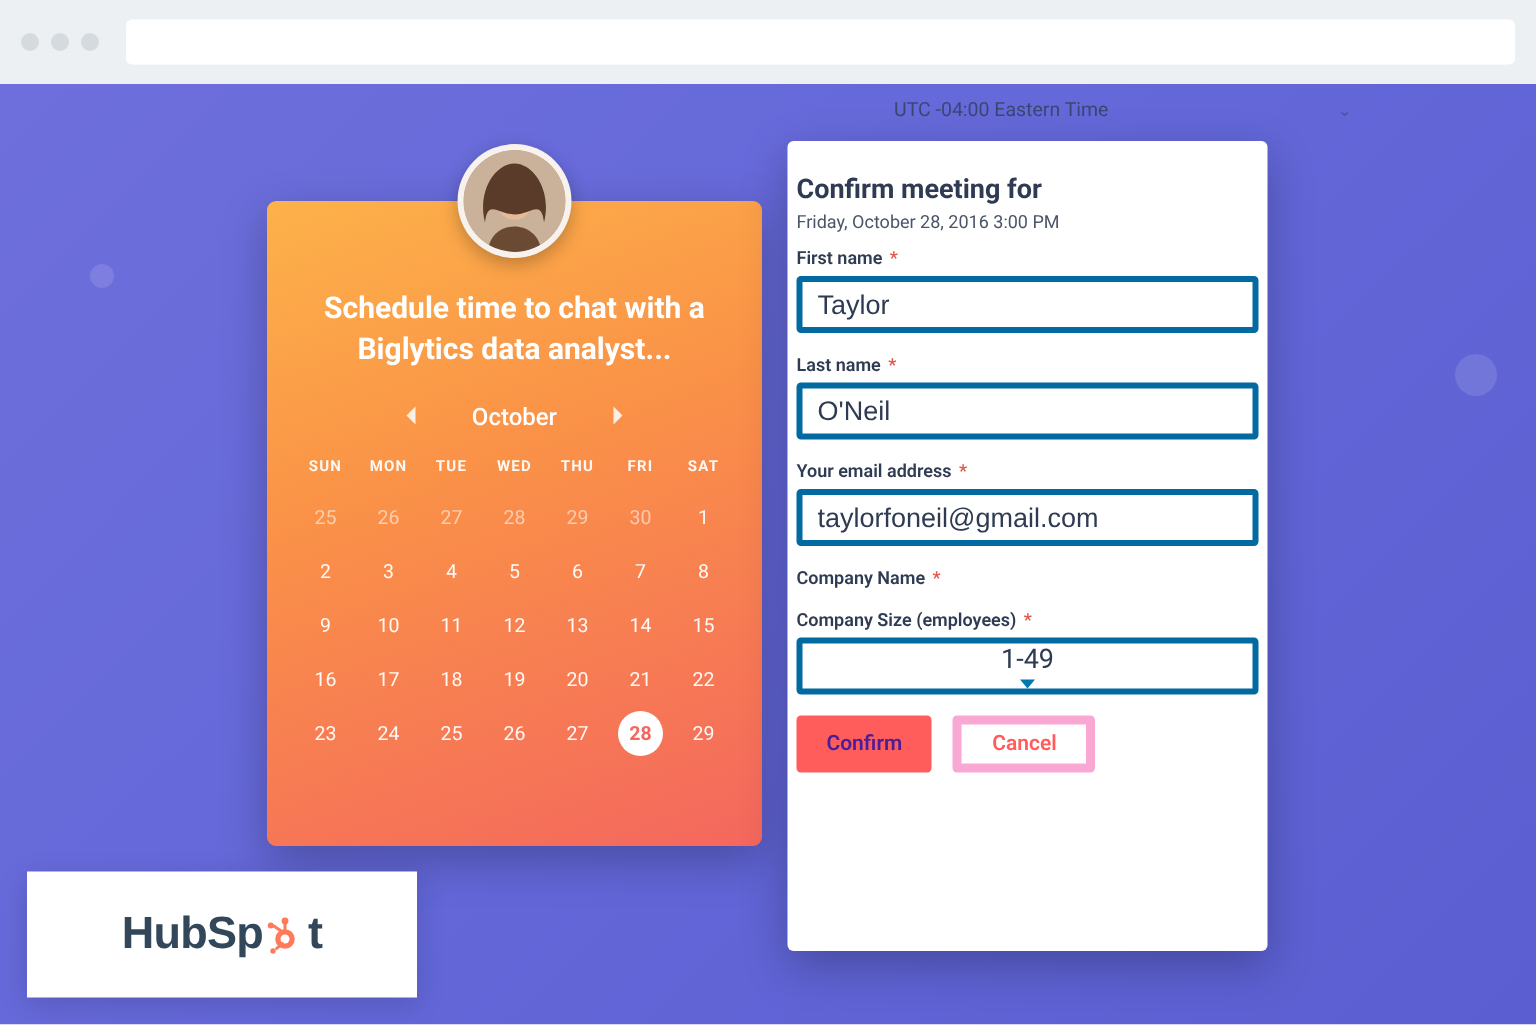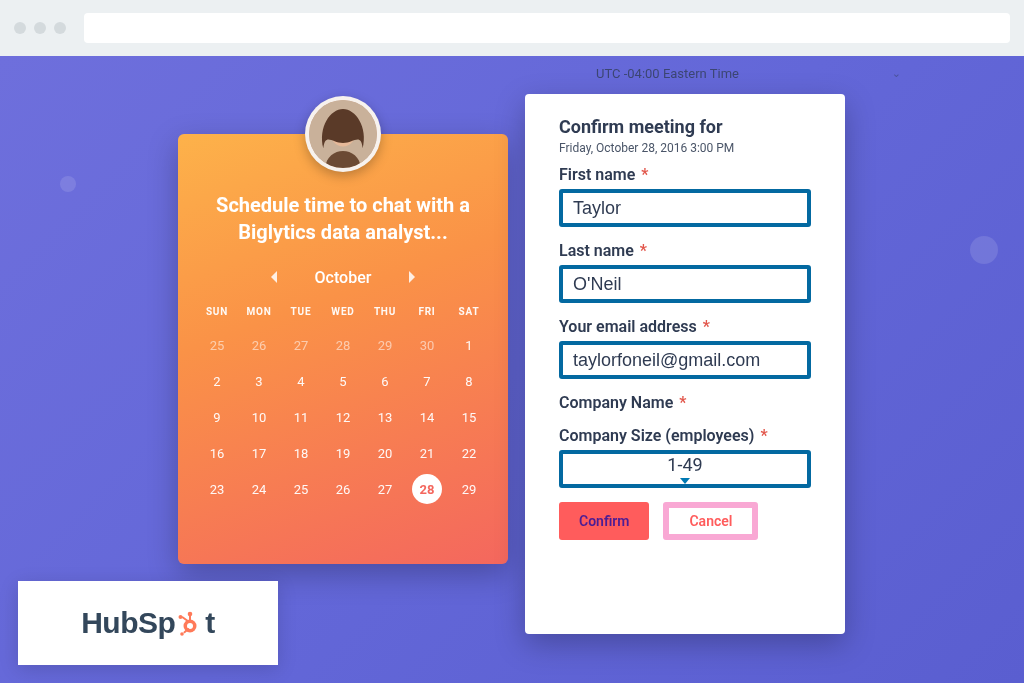--- a/index.html
+++ b/index.html
@@ -47,27 +47,27 @@
   .dow, .wk { display:grid; grid-template-columns:repeat(7,1fr); }
   .dow span { font-size:10px; letter-spacing:.08em; font-weight:700; opacity:.95; padding:4px 0 10px;}
   .wk span { font-size:13px; height:36px; display:flex; align-items:center; justify-content:center; opacity:.55;}
   .wk span.in { opacity:.95; }
   .wk span.sel { background:#fff; color:#f4675e; font-weight:700; width:30px; height:30px; border-radius:50%; margin:3px auto; opacity:1;}
 
   
   .form {
     position:absolute; left:525px; top:38px; width:320px;
     background:#fff; border-radius:4px; box-shadow:0 10px 30px rgba(0,0,0,.25);
-    padding:22px 34px 20px;
+    padding:22px 6px 20px;
     min-height:540px;
   }
   .form h3 { font-size:18px; font-weight:700; color:#2f3b52; margin-bottom:4px;}
   .form .date { font-size:12px; color:#4a5568; margin-bottom:10px;}
   .fld { margin-bottom:14px; }
-  .fld label { display:block; font-size:16px; font-weight:600; color:#2f3b52; margin-bottom:5px;}
+  .fld label { display:block; font-size:12px; font-weight:600; color:#2f3b52; margin-bottom:5px;}
   .fld label .req{ color:#e2574c; margin-left:2px;}
   .fld input, .fld .select {
     width:100%; height:38px; border:4px solid #0369a1; border-radius:3px;
     padding:0 10px; font-size:18px; color:#2f3b52; background:#fff;
   }
   .fld .select { display:flex; align-items:center; justify-content:space-between; cursor:pointer;flex-direction:column;}
   .fld .select .caret { width:0;height:0;border-left:5px solid transparent;border-right:5px solid transparent;border-top:6px solid #0079b3;}
   .actions{ display:flex; gap:14px; margin-top:8px;}
   .btn{ height:38px; padding:0 20px; border-radius:3px; font-size:14px; font-weight:600; cursor:pointer; display:flex;align-items:center;justify-content:center;}
   .btn.primary{ background:#ff5c5c; color:#4c1d95; border:none;}

